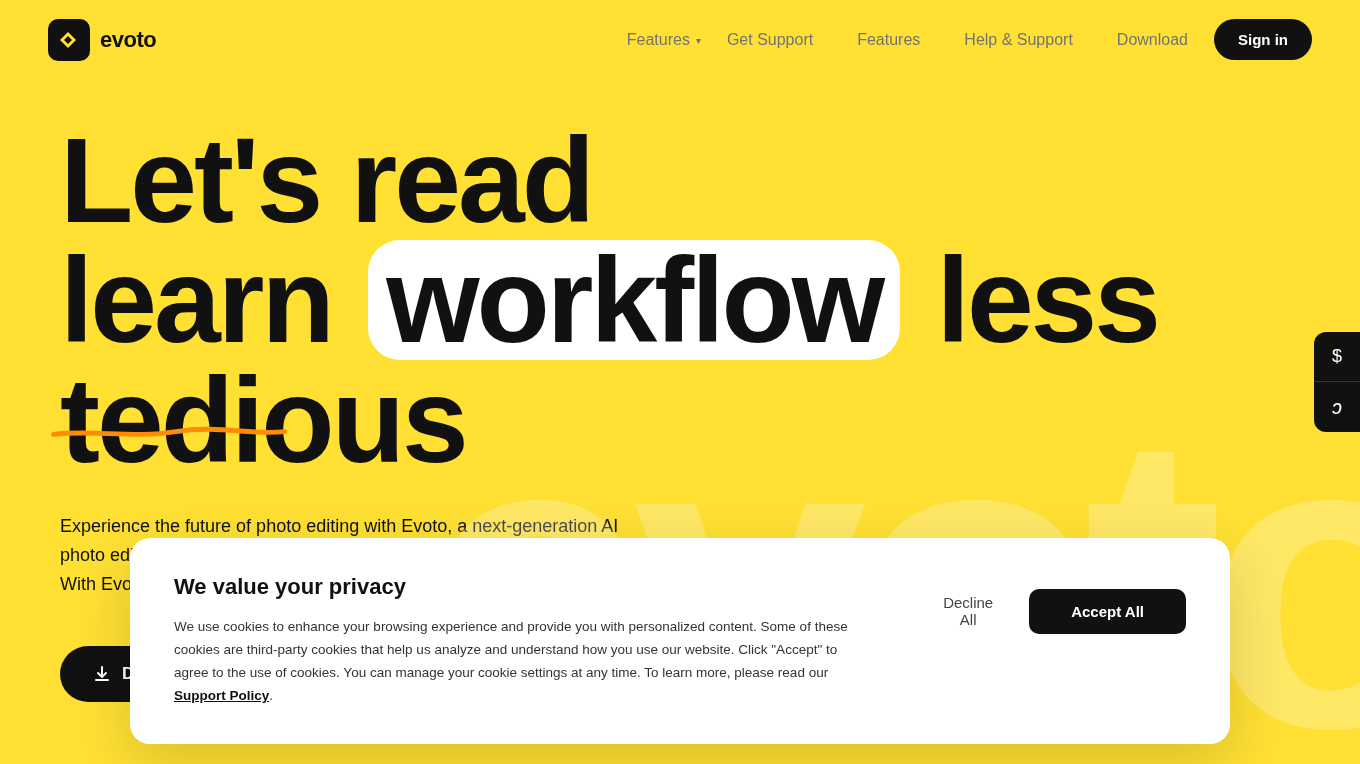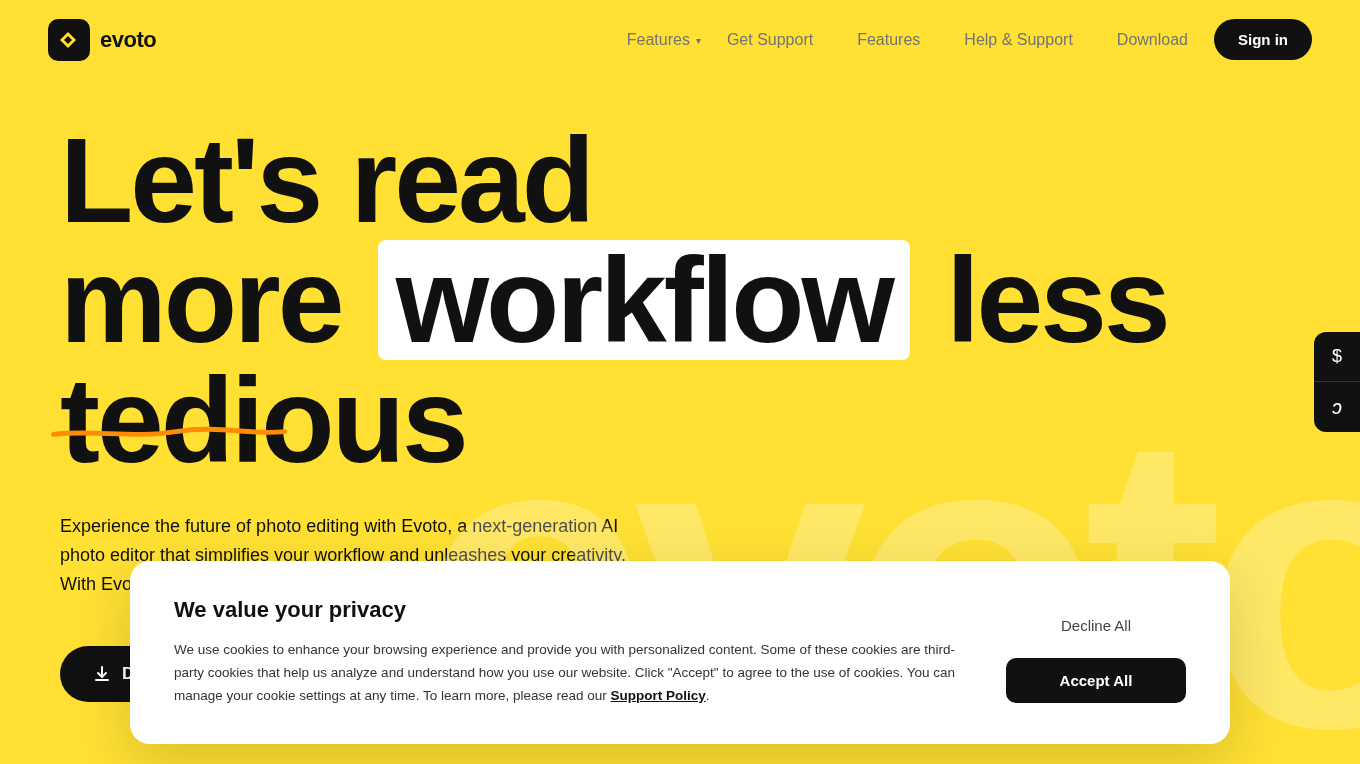--- a/index.html
+++ b/index.html
@@ -91,21 +91,21 @@
       font-weight: 900;
       line-height: 1.0;
       color: #111;
       letter-spacing: -3px;
       max-width: 1200px;
     }
 
     .highlight-box {
       display: inline-block;
       background: #fff;
-      border-radius: 8px;
+      border-radius: 32px;
       padding: 0 18px;
       margin: 0 6px;
     }
 
     .tedious-text {
       position: relative;
       display: inline-block;
     }
 
     .tedious-strikethrough {
@@ -227,21 +227,21 @@
       color: #333;
     }
 
     .cookie-link {
       color: #111;
       font-weight: 600;
     }
 
     .cookie-actions {
       display: flex;
-      flex-direction: column;
+      flex-direction: row;
       gap: 12px;
       min-width: 180px;
       justify-content: center;
       align-items: center;
       padding-top: 8px;
     }
 
     .btn-decline {
       background: none;
       border: none;
@@ -292,21 +292,21 @@
     <li><a href="#">Help &amp; Support</a></li>
     <li><a href="#">Download</a></li>
     <li><a class="btn-signin" href="#">Sign in</a></li>
   </ul>
 </nav>
 
 <section class="hero">
   <h1 class="hero-headline">
     <span>Let's read</span><br>
     <span>
-      <span>more</span>
+      <span>learn</span>
       <span class="highlight-box">
         <span>workflow</span>
       </span>
       less <span class="tedious-text">
         tedious
         <svg class="tedious-strikethrough" viewBox="0 0 340 20" xmlns="http://www.w3.org/2000/svg">
           <path d="M5 12 C 60 5, 120 18, 180 8 C 240 -2, 290 14, 335 8" stroke="#FF8C00" stroke-width="7" fill="none" stroke-linecap="round"></path>
         </svg>
       </span>
     </span>

